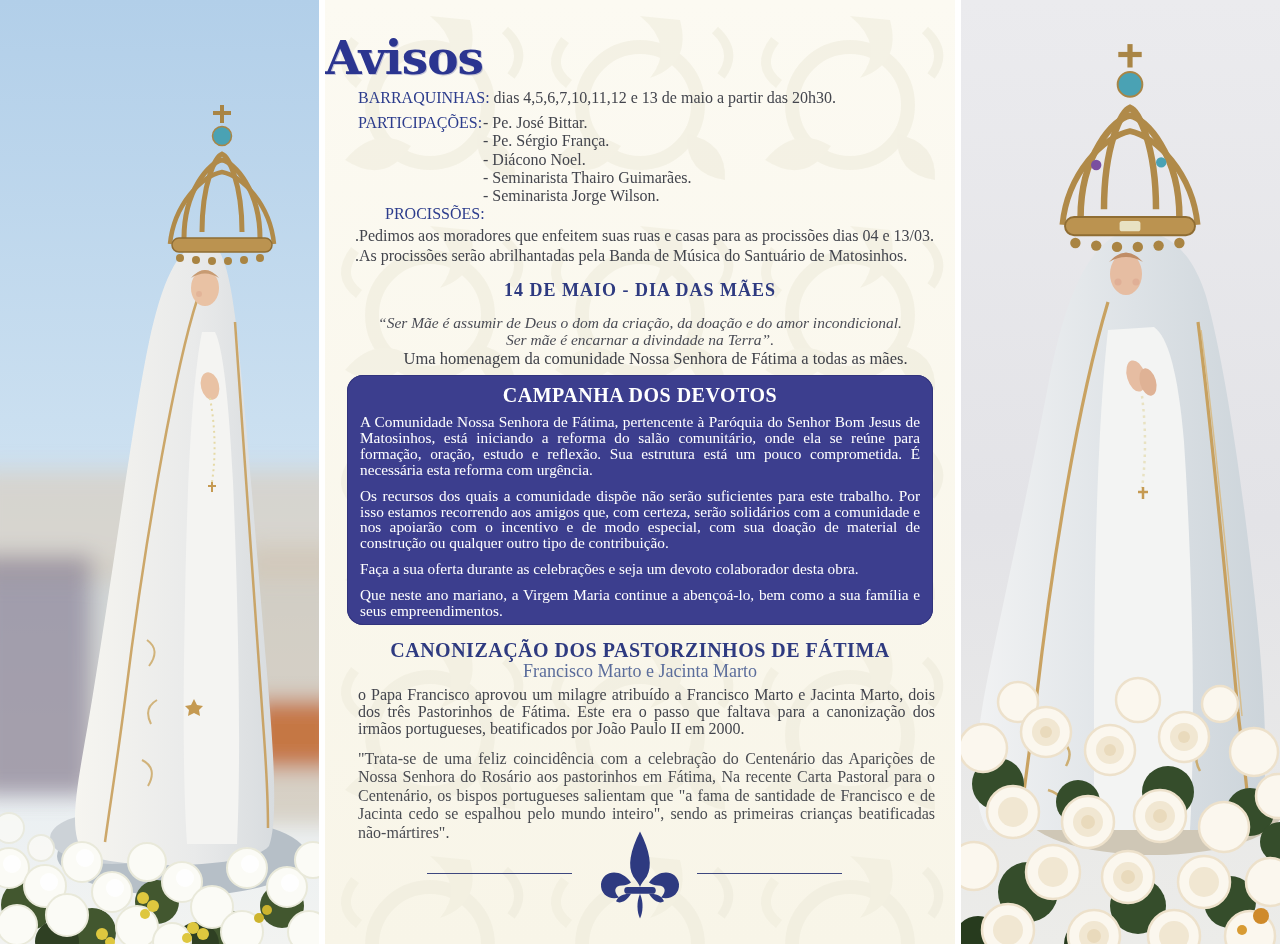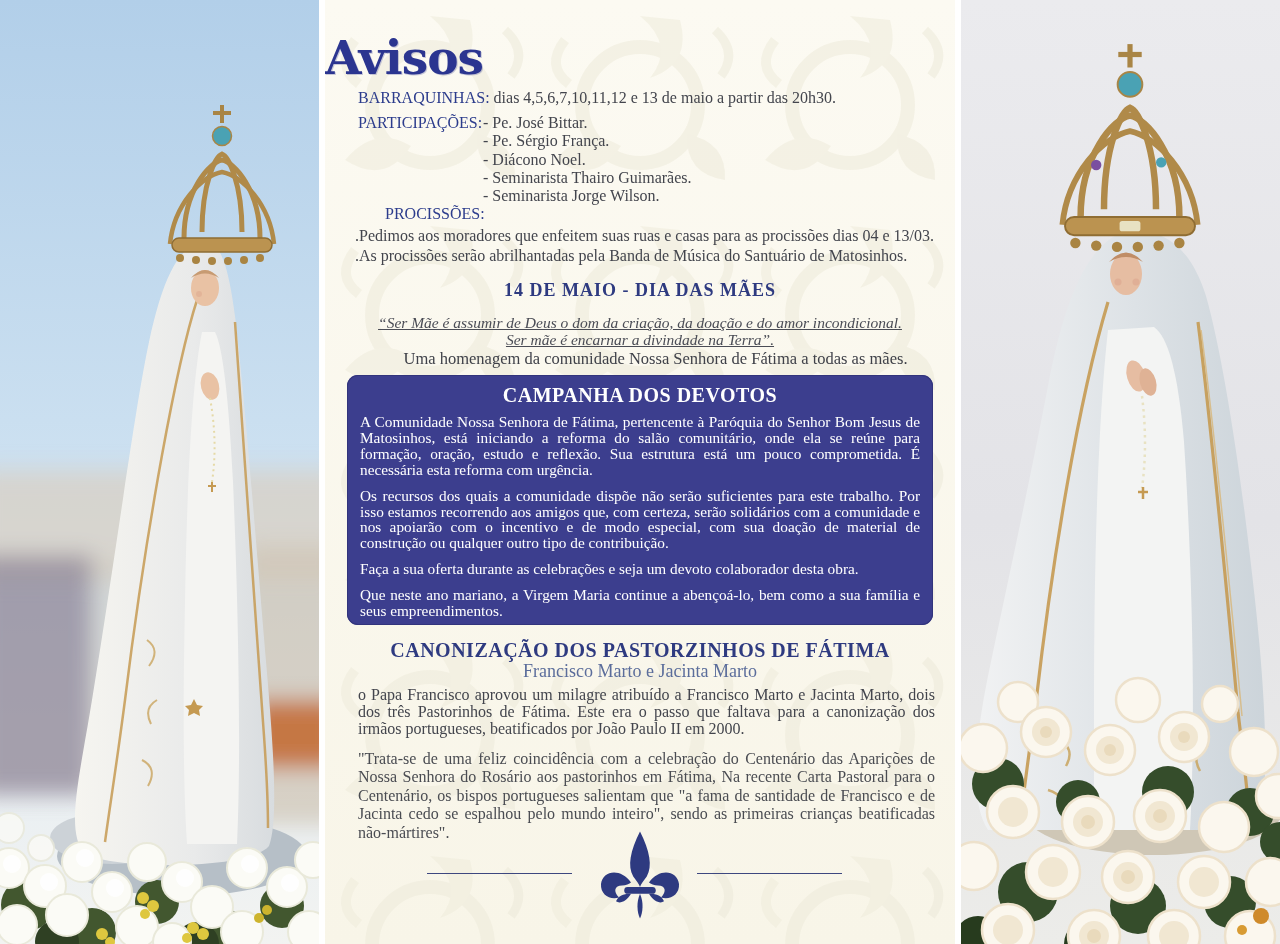--- a/index.html
+++ b/index.html
@@ -33,25 +33,25 @@
   .part-list  { position:absolute; left:125px; top:0; }
   .part-list div { line-height:18.3px; }
   .row-proc-label { top:205px; left:33px; font-size:16px;margin-left:27px; }
   .row-proc-lines { top:226px; left:30px; right:10px; font-size:16px; }
   .row-proc-lines div { line-height:19.6px; }
 
   .mothers-title { top:280px; left:0; width:100%; text-align:center;
     font-size:18px; font-weight:700; letter-spacing:1px; color:#2e3a80; }
   .quote-1 { top:314px; } .quote-2 { top:331px; }
   .quote-1,.quote-2 { left:0; width:100%; text-align:center;
-    font-style:italic; font-size:15.5px; color:#4a4c55;text-decoration:underline; }
+    font-style:italic; font-size:15.5px; color:#4a4c55; }
   .homage { top:349px; left:0; width:100%; text-align:center; font-size:16.5px; color:#3f4149;padding-left:31px; }
 
   .campaign-box { top:375px; left:22px; width:586px; height:250px;
-    background:#3c3e8e; border-radius:11px; padding:9px 13px 0;
+    background:#3c3e8e; border-radius:16px; padding:9px 13px 0;
     color:#ffffff; box-shadow:0 0 0 1px #32347c inset; }
   .campaign-title { text-align:center; font-size:20px; font-weight:700;
     letter-spacing:.5px; margin-bottom:7px; }
   .campaign-box p { font-size:15.3px; line-height:15.9px; text-align:justify; margin-bottom:10px; }
   .campaign-box p:last-child { margin-bottom:0; }
 
   .canon-title { top:639px; left:0; width:100%; text-align:center;
     font-size:20px; font-weight:700; letter-spacing:.5px; color:#2e3a80; }
   .canon-subtitle { top:661px; left:0; width:100%; text-align:center;
     font-size:18px; color:#5b6d9b; }

